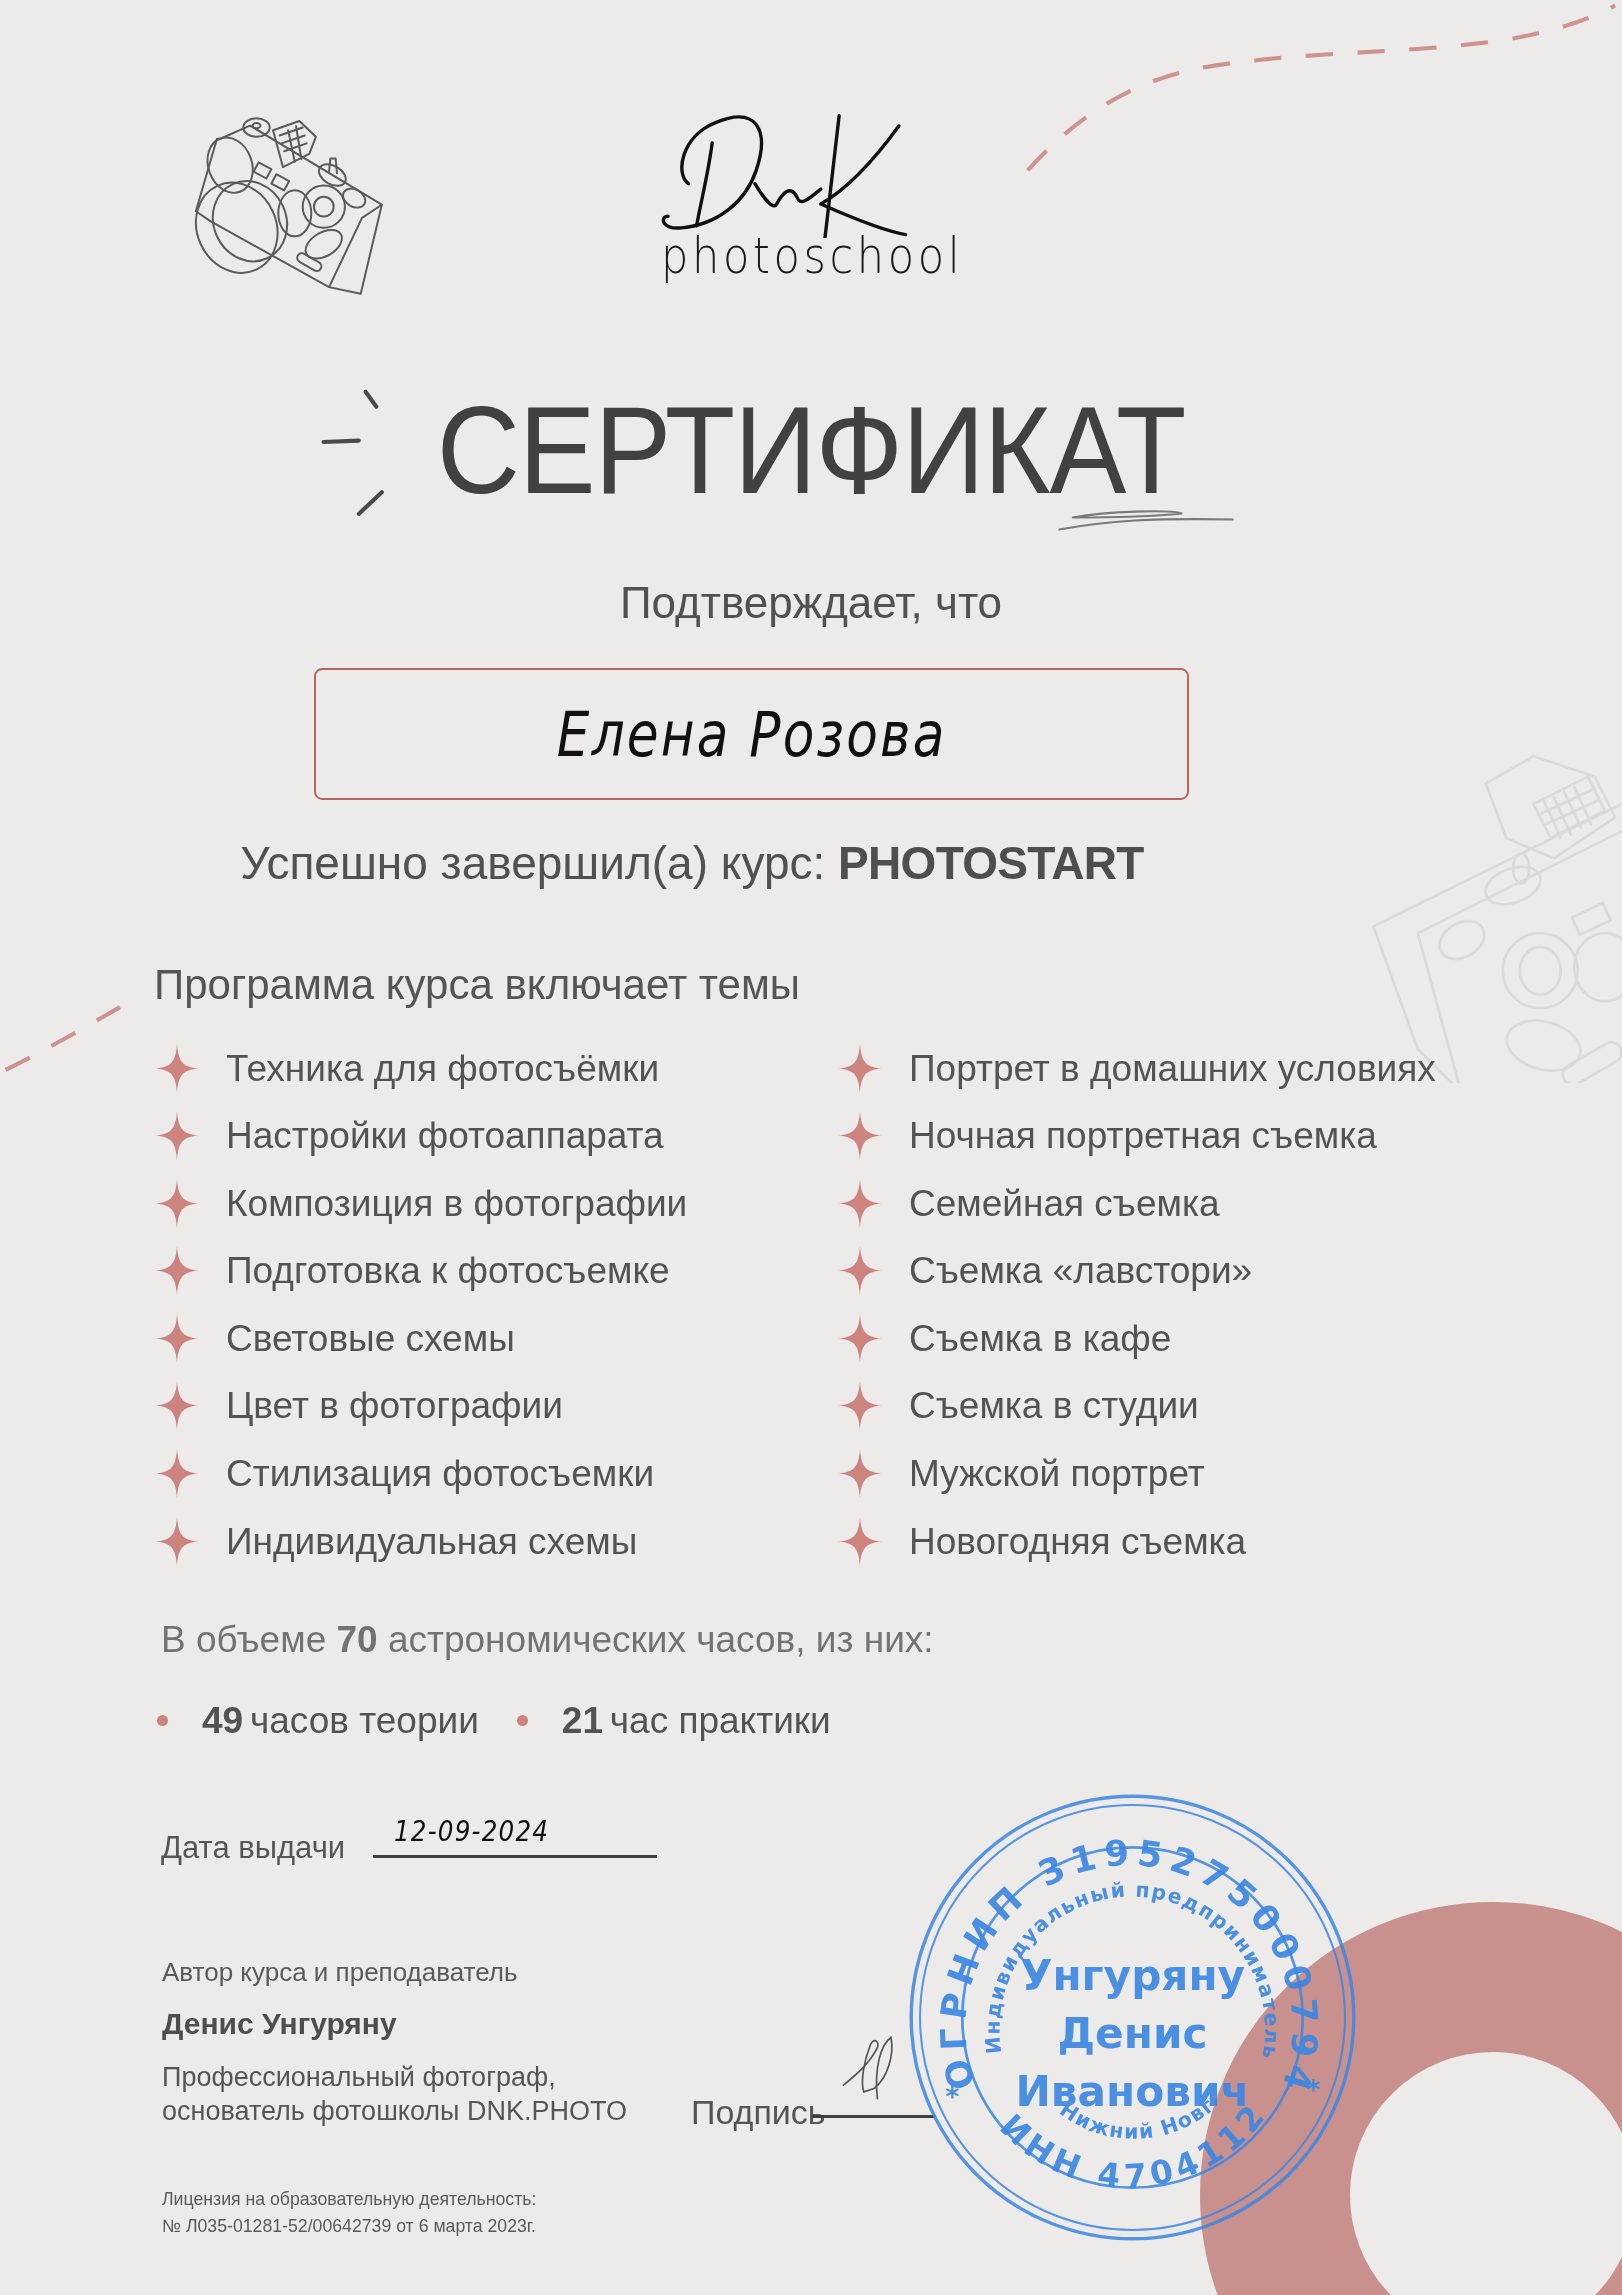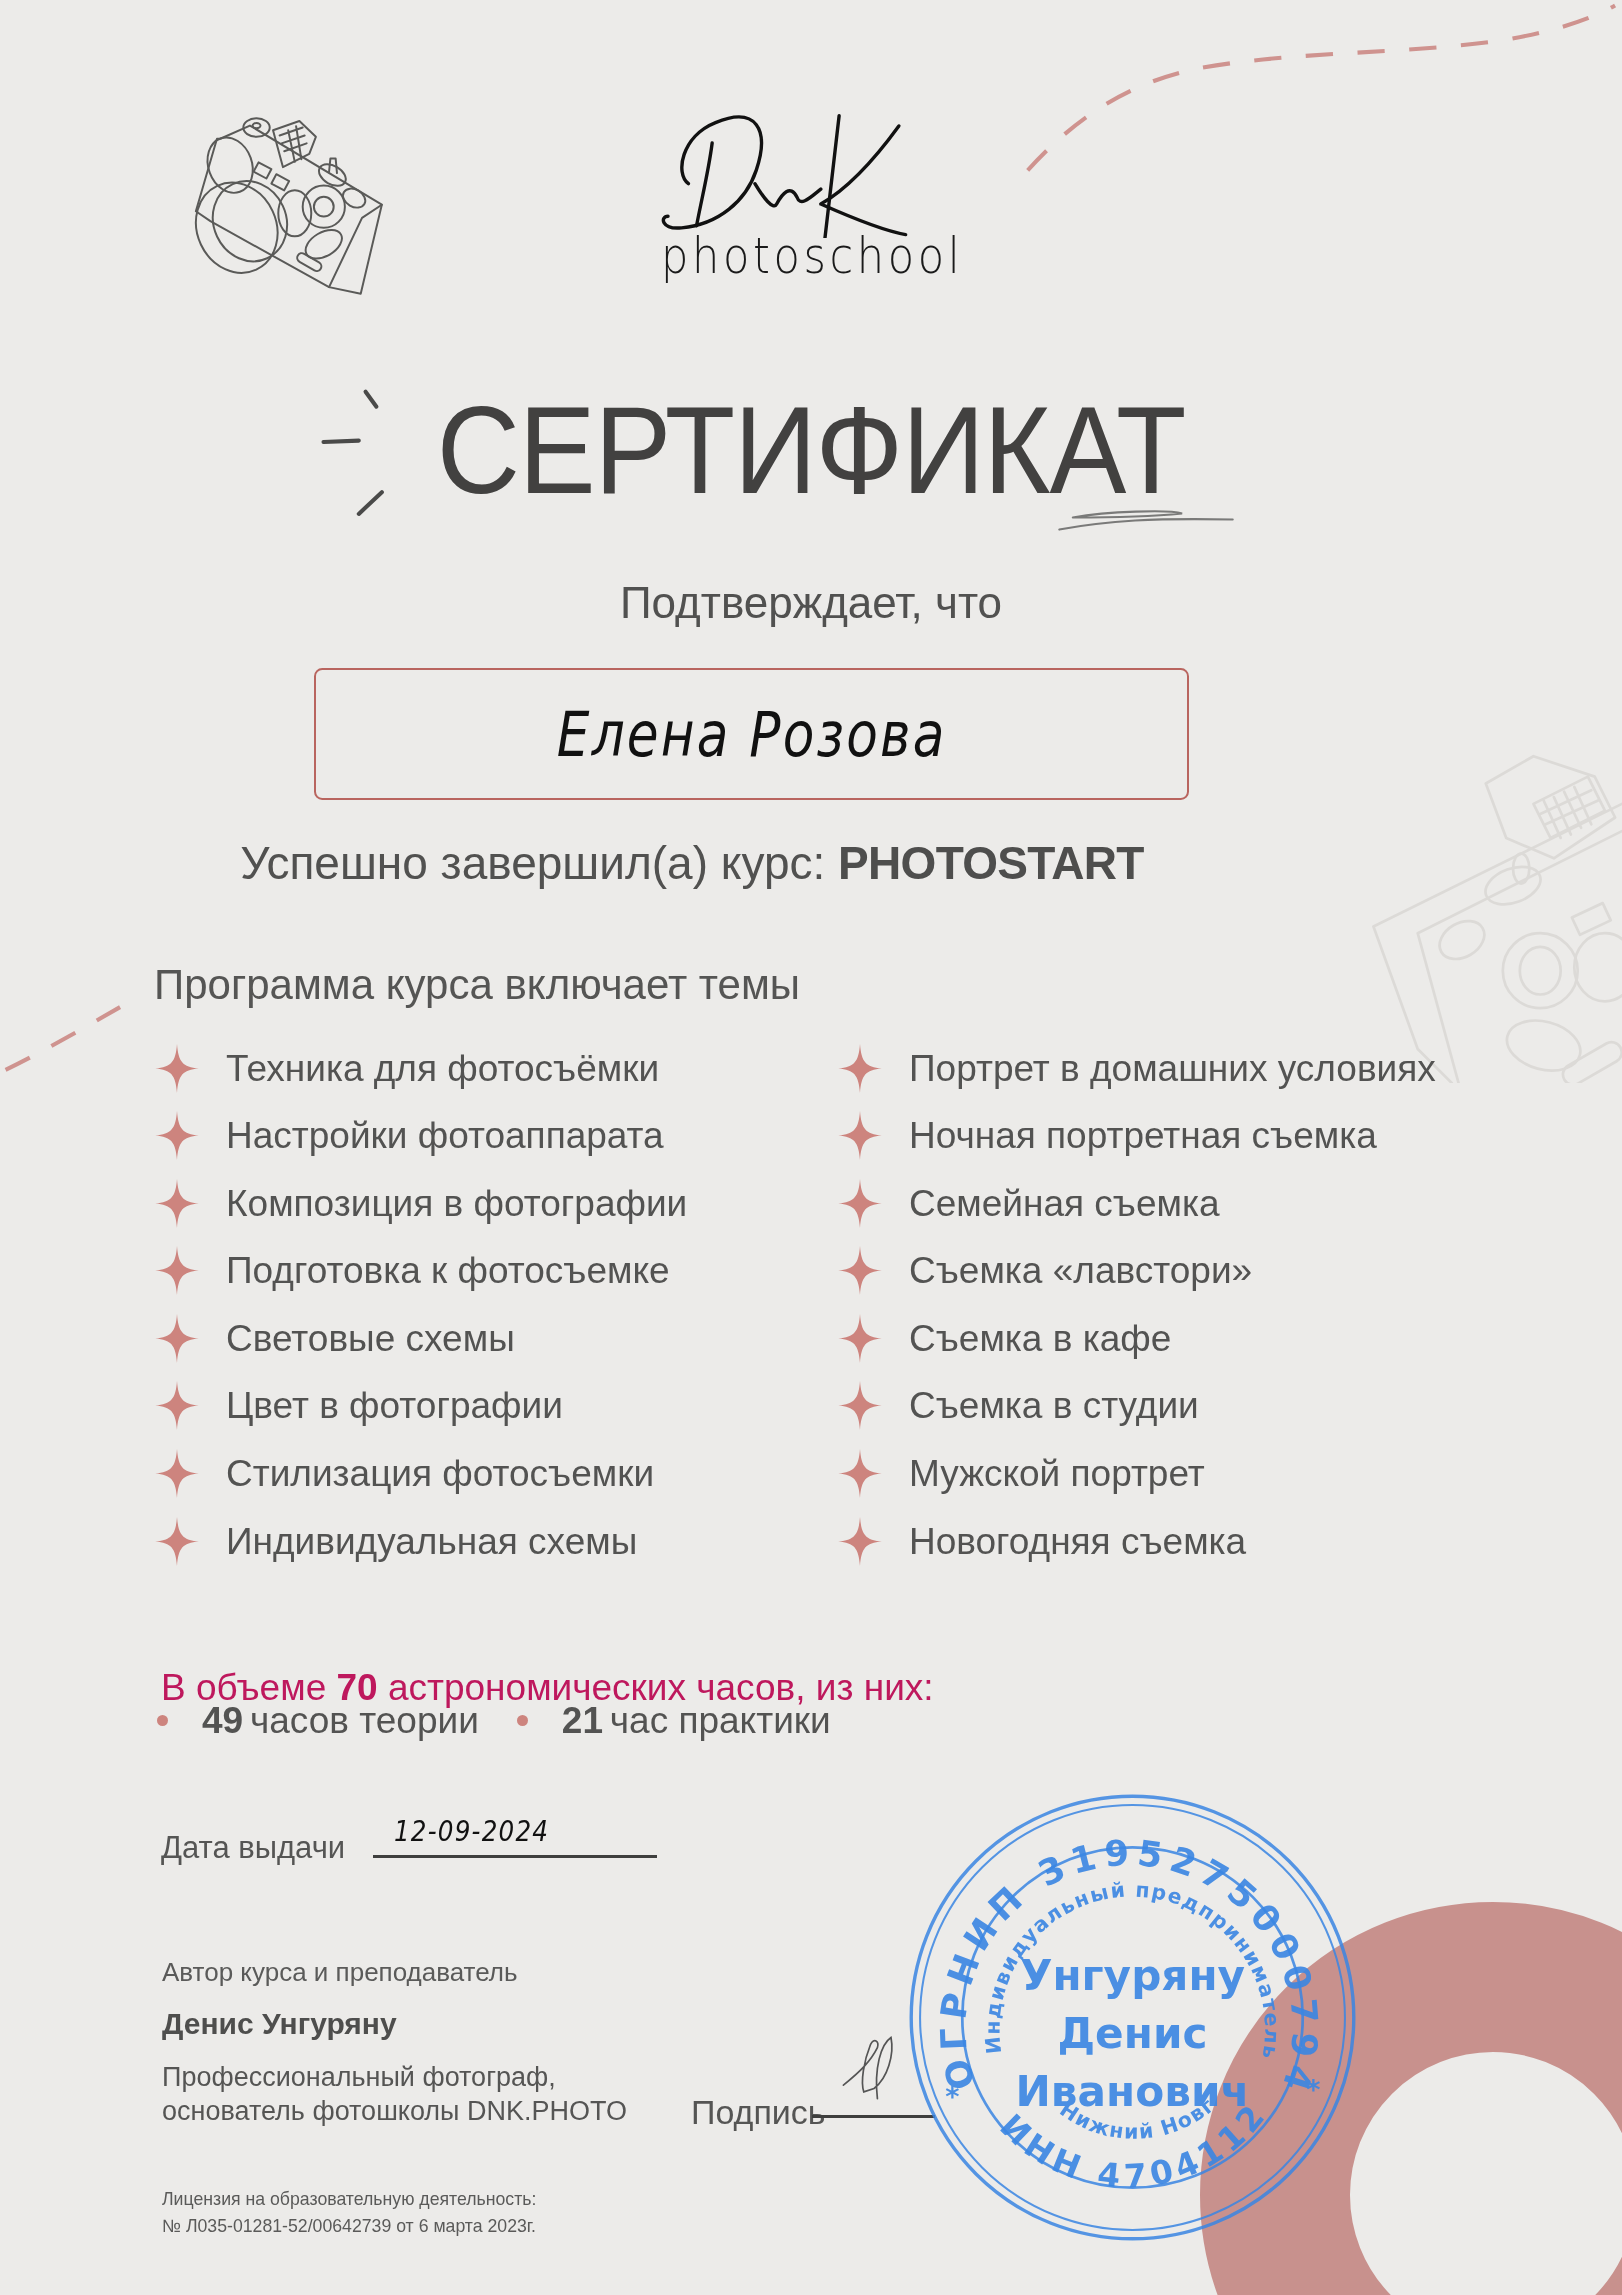--- a/index.html
+++ b/index.html
@@ -55,21 +55,21 @@
       left: 154px; top: 964px; font-size: 42px; line-height: 1; color: #555554; text-align: center;
     }
     .topics { left: 0; top: 0; }
     .topic {
       position: absolute; height: 55px; display: flex; align-items: center; text-align: center;
     }
     .topic .star { width: 44px; height: 49px; margin-right: 27px; flex: none; }
     .topic .label { font-size: 37px; color: #535352; line-height: 1; white-space: nowrap; }
 
     .hours-line {
-      left: 161px; top: 1621px; font-size: 37px; line-height: 1; color: #be185d; margin-top: 48px;
+      left: 161px; top: 1621px; font-size: 37px; line-height: 1; color: #737373;
     }
     .hours-line b { font-weight: 700; }
     .hours-split { left: 157px; top: 1700px; height: 41px; display: flex; align-items: center; }
     .hs-item { display: flex; align-items: center; }
     .hs-dot { width: 11px; height: 11px; border-radius: 50%; background: #cd847e; margin-right: 34px; }
     .hs-text { font-size: 37px; color: #535352; line-height: 1; }
     .hs-text b { font-weight: 700; margin-right: 6.8px; }
 
     .issue-label { left: 161px; top: 1832px; font-size: 31px; color: #555554; line-height: 1; }
     .issue-line { left: 373px; top: 1855px; width: 284px; height: 2.7px; background: #3f3f3e; }

